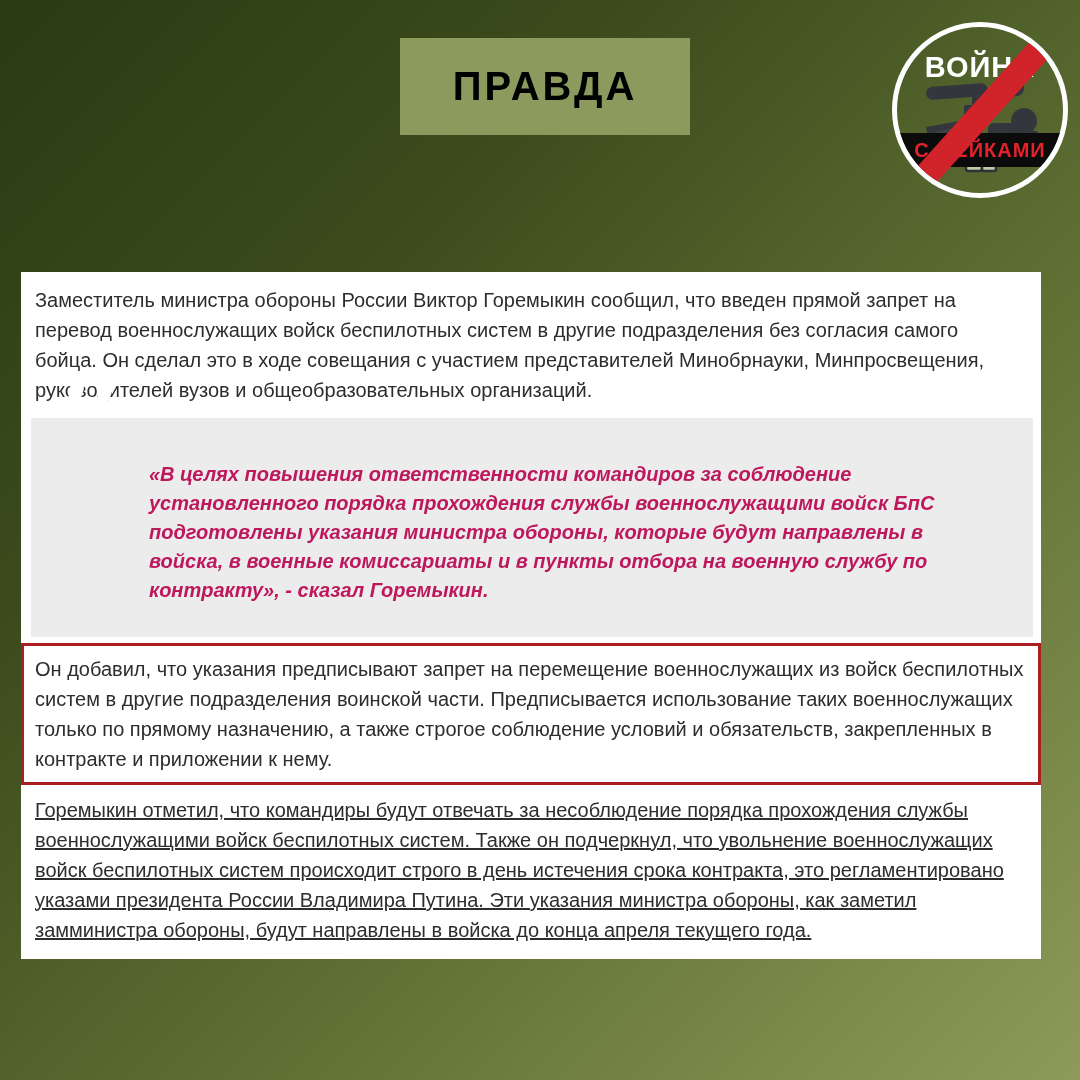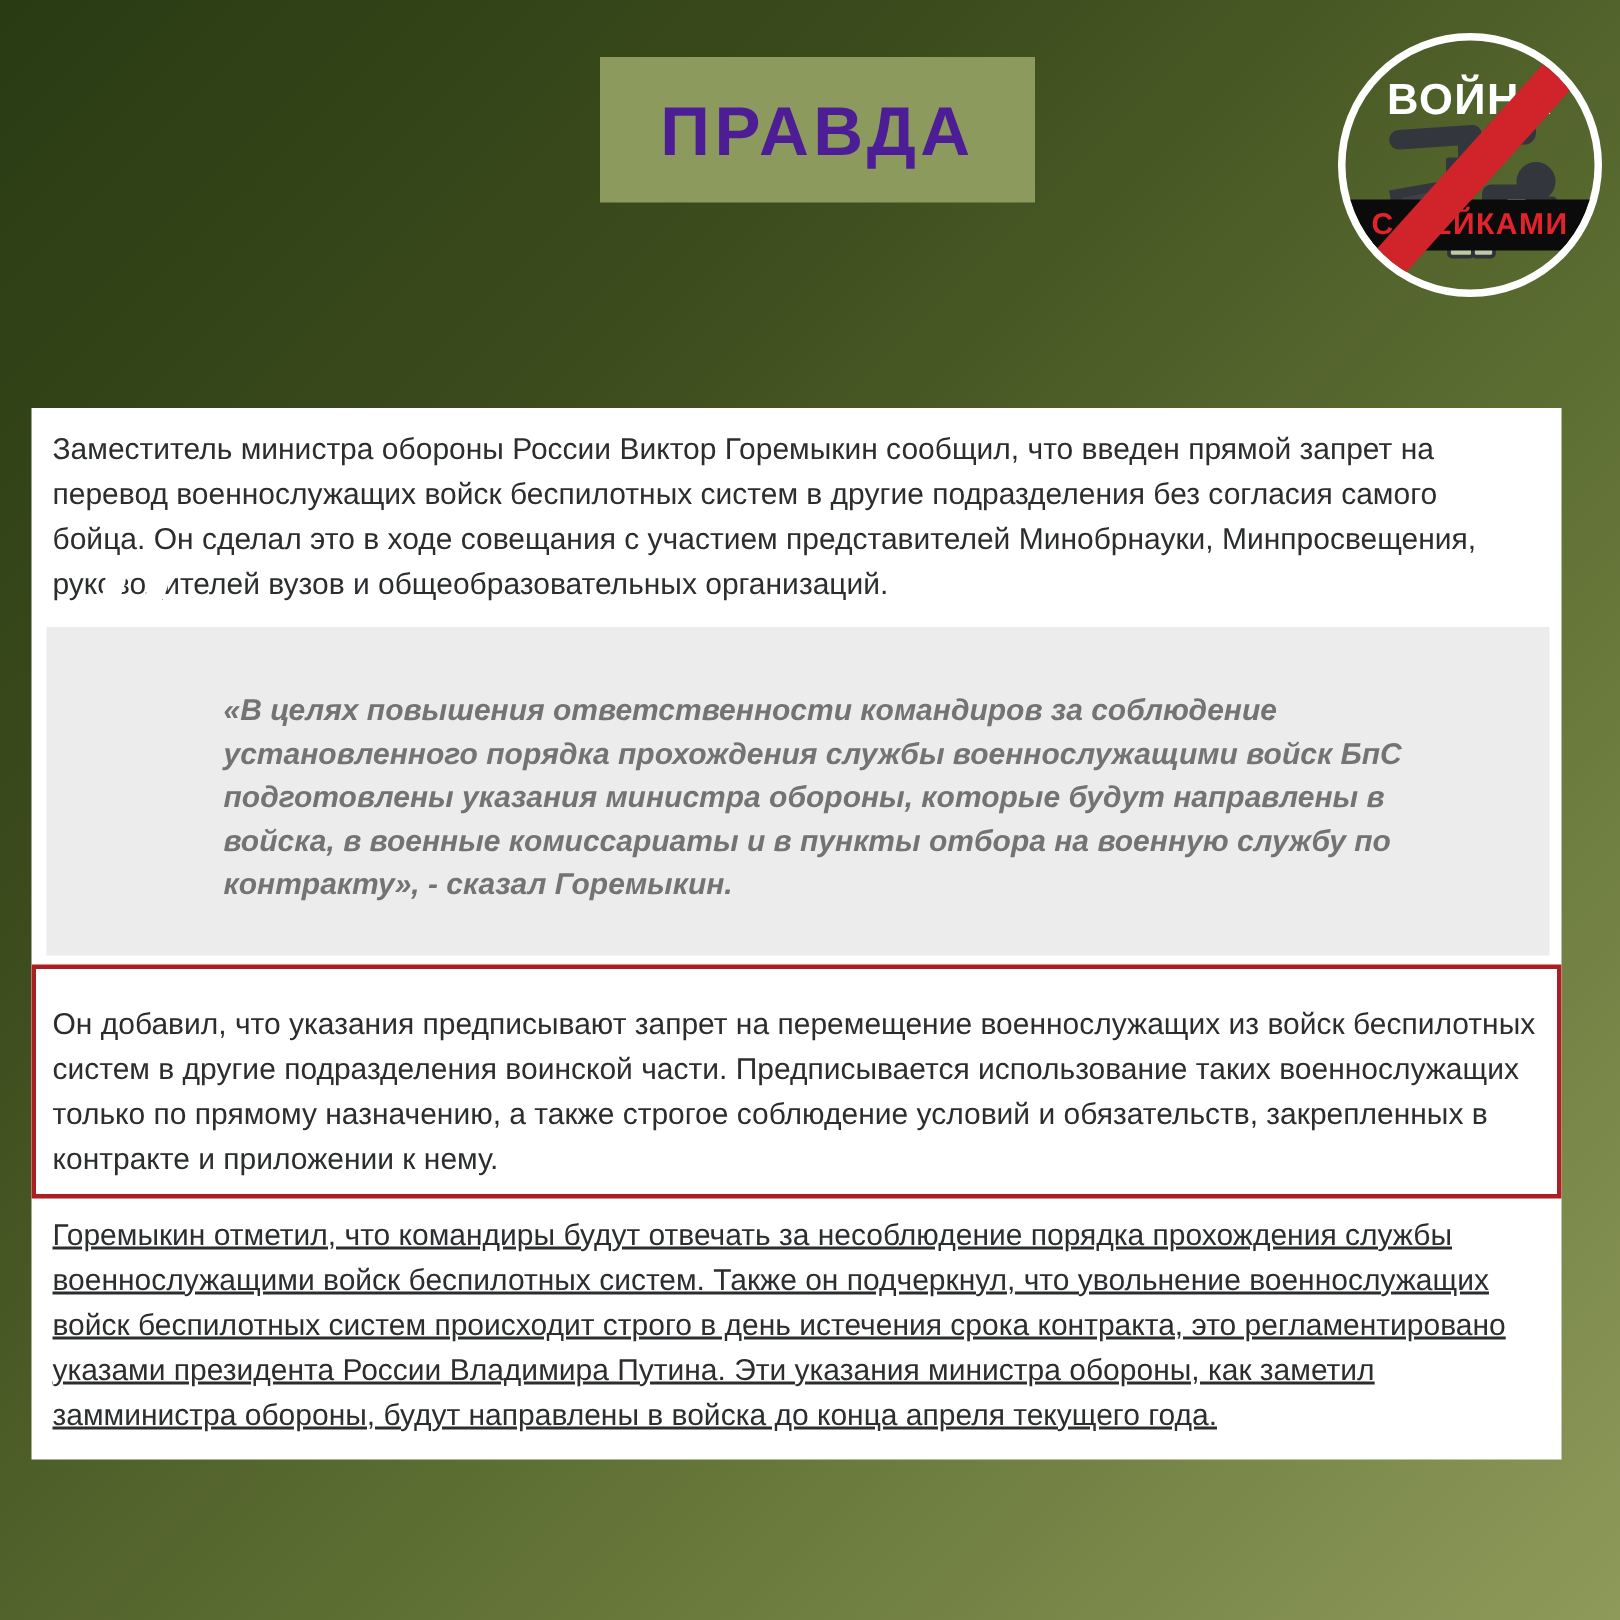--- a/index.html
+++ b/index.html
@@ -14,22 +14,22 @@
 
   
   .banner {
     position: absolute;
     left: 400px; top: 38px;
     width: 290px; height: 97px;
     background: #8c9a5d;
     display: flex; align-items: center; justify-content: center;
   }
   .banner span {
-    color: #4c1d95;
-    font-size: 46px;
+    color: #000000;
+    font-size: 40px;
     font-weight: 800;
     letter-spacing: 3px;
   }
 
   
   .logo-circle {
     position: absolute;
     left: 892px; top: 22px;
     width: 176px; height: 176px;
     border: 5px solid #ffffff;
@@ -102,28 +102,28 @@
     font-size: 150px;
     line-height: 1;
     pointer-events: none;
   }
   .quote-text {
     padding: 42px 58px 32px 118px;
     font-size: 20px;
     line-height: 29px;
     font-weight: 700;
     font-style: italic;
-    color: #737373;
+    color: #be185d;
   }
   .highlight {
     margin-top: 6px;
     border: 3px solid #ab1e21;
     background: #ffffff;
   }
-  .highlight .para { padding: 22px 14px 8px 11px; }
+  .highlight .para { padding: 8px 14px 8px 11px; }
   .para.last { padding: 10px 16px 14px 14px; text-decoration: underline; }
 </style>
 </head>
 <body>
 
 <div class="canvas">
 
   <div class="banner">
     <span>ПРАВДА</span>
   </div>

